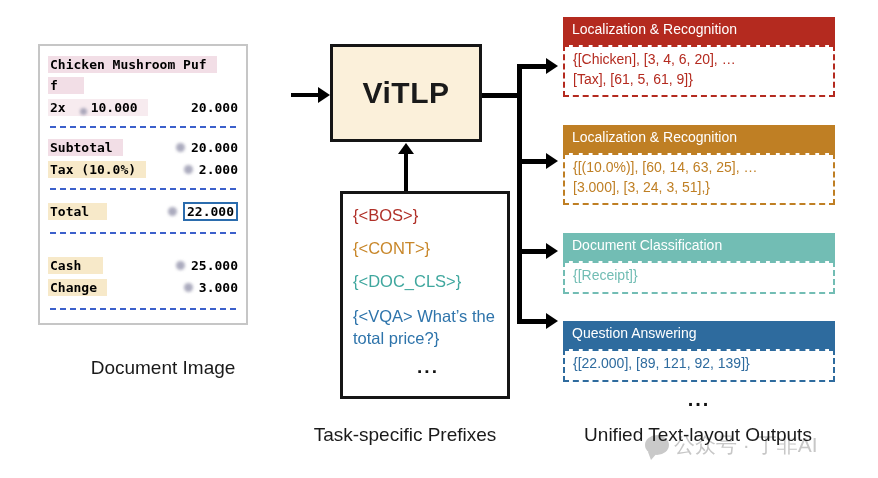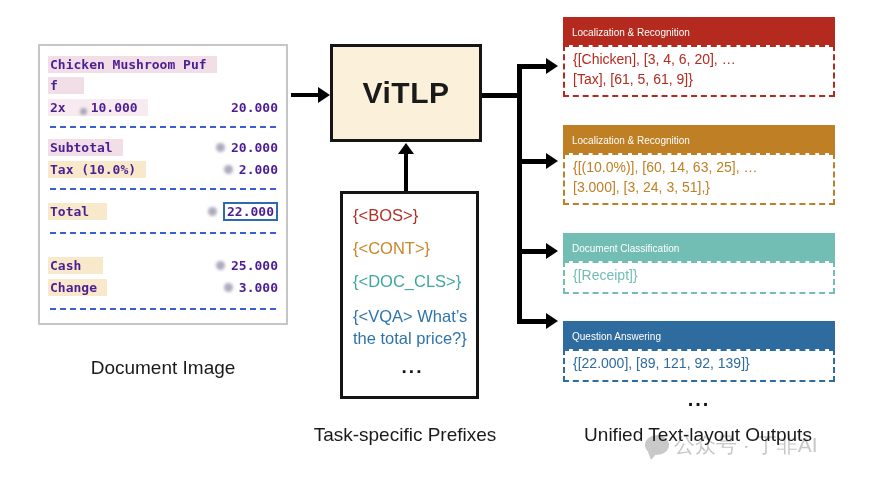--- a/index.html
+++ b/index.html
@@ -1,57 +1,57 @@
 <!DOCTYPE html>
 <html><head>
 <meta charset="utf-8">
 <title>ViTLP Figure</title>
 <style>
   html,body{margin:0;padding:0;background:#ffffff;}
   .canvas{position:relative;width:878px;height:478px;background:#ffffff;overflow:hidden;
           font-family:"Liberation Sans",sans-serif;color:#1a1a1a;}
 
   
-  .receipt{position:absolute;left:38px;top:44px;width:250px;height:281px;background:#fff;
+  .receipt{position:absolute;left:38px;top:44px;width:210px;height:281px;background:#fff;
            border:2px solid #c6c6c6;box-sizing:border-box;padding:6px 8px 0 8px;
-           font-family:"DejaVu Sans Mono",monospace;font-weight:bold;font-size:13px;color:#4c1d95;}
+           font-family:"DejaVu Sans Mono",monospace;font-weight:bold;font-size:13px;color:#000000;}
   .rrow{display:flex;justify-content:space-between;align-items:center;height:20px;white-space:nowrap;}
   .rrow .hl{padding:1px 10px 1px 2px;}
   .pink{background:#f2dee6;}
   .pinklight{background:#f7ebef;}
   .tan{background:#f7e9c9;}
   .rval{text-align:right;display:flex;align-items:center;}
   .blob{display:inline-block;width:9px;height:9px;border-radius:50%;background:#8f8fa8;
         filter:blur(1.5px);opacity:.75;margin-right:6px;}
   .blob.small{width:7px;height:7px;margin:0 4px 0 14px;}
   .rdiv{border-top:2px dashed #3c60cb;margin:9px 2px 9px 2px;height:0;}
   .boxed{border:2px solid #2b6cad;padding:0 2px;display:inline-block;}
   .row2left{display:flex;align-items:flex-end;}
   .total-row{height:24px;}
 
   
   .vitlp{position:absolute;left:330px;top:44px;width:152px;height:98px;background:#fbf0da;
          border:3px solid #151515;box-sizing:border-box;display:flex;align-items:center;justify-content:center;
          font-size:30px;font-weight:bold;letter-spacing:.5px;color:#1a1a1a;}
-  .prefixbox{position:absolute;left:340px;top:191px;width:139px;height:208px;background:#fff;
+  .prefixbox{position:absolute;left:340px;top:191px;width:170px;height:208px;background:#fff;
              border:3px solid #151515;box-sizing:border-box;padding:12px 4px 0 10px;font-size:16.5px;}
   .prefix-item{margin-bottom:14px;white-space:nowrap;}
   .prefix-item.wrap{white-space:normal;line-height:1.35;margin-bottom:6px;}
   .prefix-ellipsis{text-align:center;font-weight:bold;font-size:19px;letter-spacing:2px;margin-top:2px;color:#111;}
 
   
   .hline,.vline{position:absolute;background:#000;}
   .tri-right{position:absolute;width:0;height:0;border-top:8px solid transparent;
              border-bottom:8px solid transparent;border-left:12px solid #000;}
   .tri-up{position:absolute;width:0;height:0;border-left:8px solid transparent;
           border-right:8px solid transparent;border-bottom:11px solid #000;}
 
   
   .outbox{position:absolute;left:563px;width:272px;box-sizing:border-box;}
-  .outbox-header{color:#fff;font-size:10px;padding:10px 9px;height:28px;box-sizing:border-box;white-space:nowrap;}
+  .outbox-header{color:#fff;font-size:14px;padding:4px 9px;height:28px;box-sizing:border-box;white-space:nowrap;}
   .outbox-body{border:2px dashed;background:#fff;padding:3px 8px 6px 8px;font-size:14px;line-height:1.4;white-space:nowrap;}
   .out-ellipsis{position:absolute;left:563px;top:388px;width:272px;text-align:center;
                 font-weight:bold;font-size:20px;letter-spacing:2px;color:#111;}
 
   
   .caption{position:absolute;font-size:19px;color:#1a1a1a;text-align:center;}
   .cap-doc{left:38px;top:357px;width:250px;}
   .cap-prefix{left:285px;top:424px;width:240px;}
   .cap-out{left:548px;top:424px;width:300px;}
 

